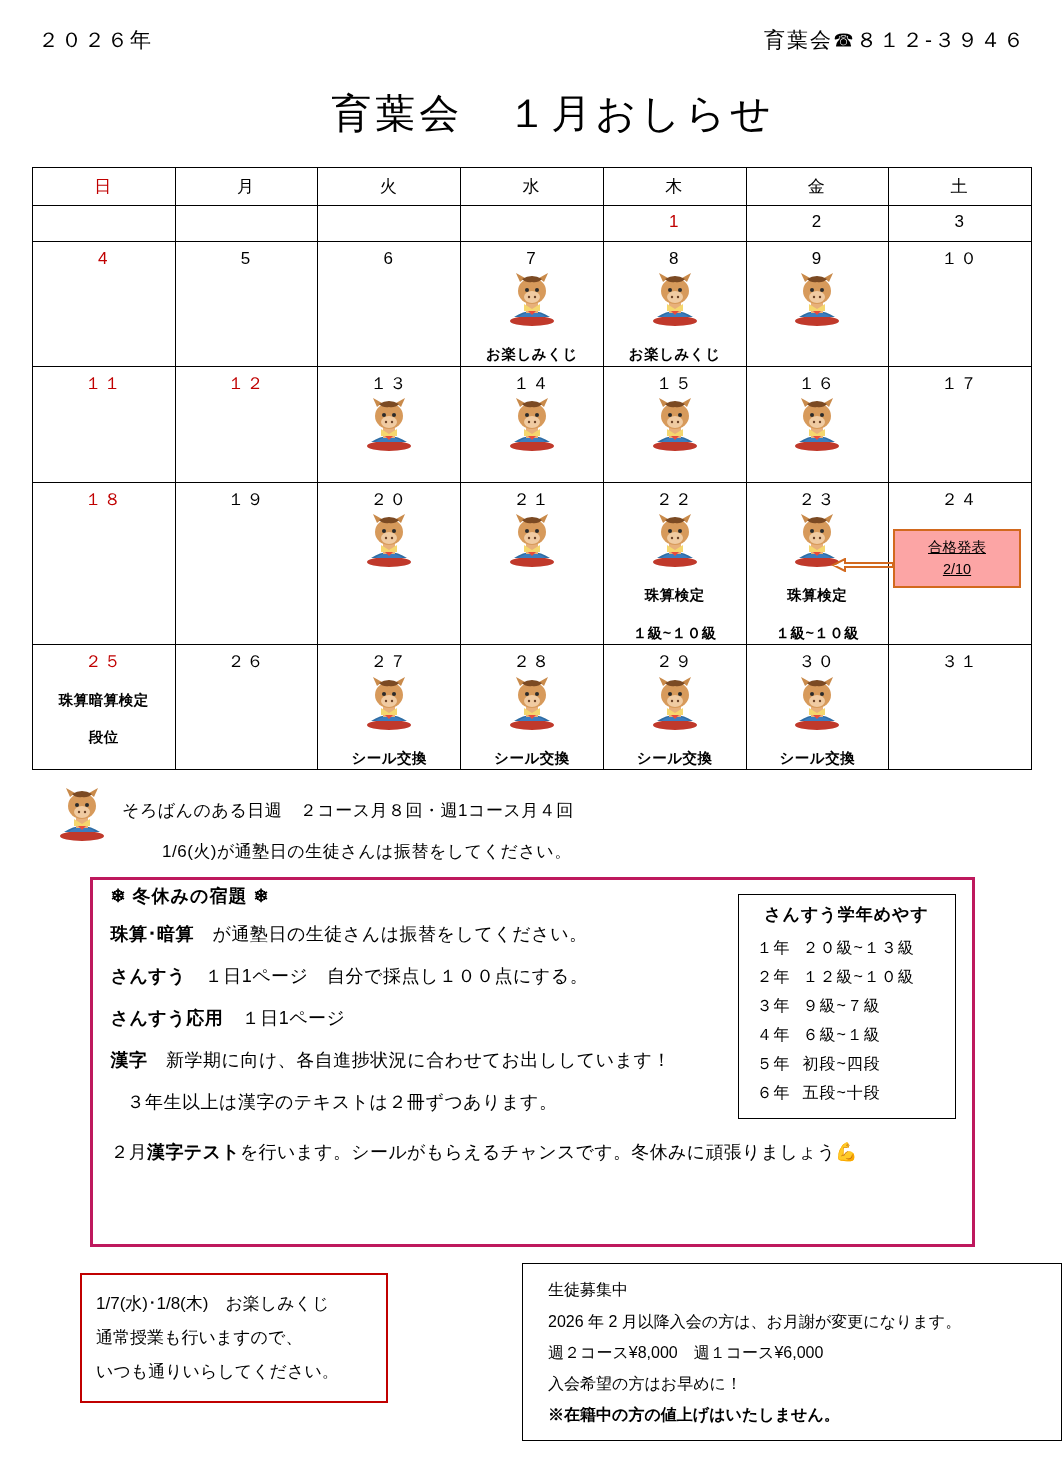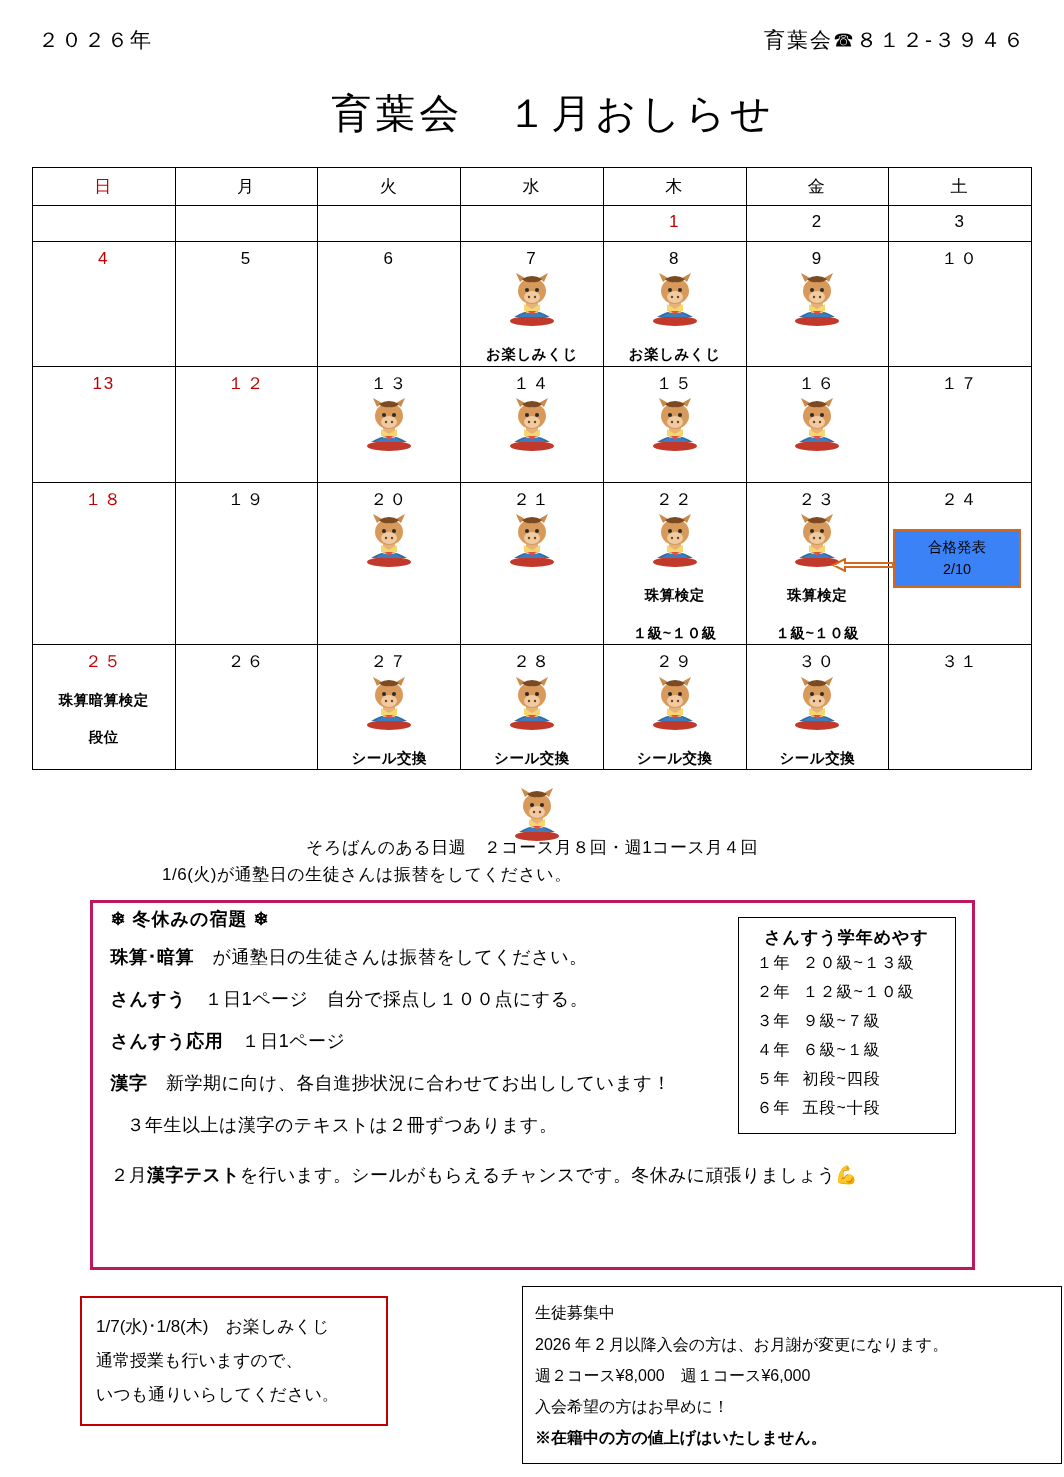--- a/index.html
+++ b/index.html
@@ -94,22 +94,23 @@
     position: absolute;
     right: 10px;
     top: 46px;
     width: 128px;
     border: 2px solid #d2691e;
     color: #000;
     font-size: 14.5px;
     line-height: 1.5;
     padding: 6px 2px;
     text-align: center;
-    background: #3b82f6;
+    background: #fca5a5;
     z-index: 5;
+    text-decoration: underline;
   }
   .arrow-line {
     position: absolute;
     right: 138px;
     top: 74px;
     width: 62px;
     height: 14px;
     z-index: 5;
   }
 
@@ -117,21 +118,20 @@
   .note-block {
     margin: 14px auto 0 auto;
     width: 1000px;
     position: relative;
   }
   .note-line1 {
     display: flex;
     align-items: center;
     font-size: 17px;
     letter-spacing: 0.5px;
-    flex-direction: column;
   }
   .note-line1 .horse-small {
     width: 52px; height: 52px; margin-left: 20px; margin-right: 18px;
   }
   .note-line2 {
     font-size: 17px;
     margin-left: 130px;
     margin-top: 4px;
     letter-spacing: 0.5px;
   }
@@ -171,21 +171,21 @@
     top: 14px;
     width: 218px;
     border: 1px solid #000;
     padding: 8px 0 10px 0;
     background: #fff;
   }
   .grade-title {
     text-align: center;
     font-weight: 700;
     font-size: 17px;
-    margin-bottom: 0;
+    margin-bottom: 8px;
     letter-spacing: 1px;
   }
   .grade-row {
     font-size: 16px;
     padding: 4px 0 4px 18px;
     letter-spacing: 1px;
   }
   .grade-row span.g { display: inline-block; width: 46px; }
 
   
@@ -204,21 +204,21 @@
     padding: 12px 14px;
     font-size: 17px;
     line-height: 2.0;
   }
   .box-right {
     position: absolute;
     left: 490px;
     top: 0;
     width: 540px;
     border: 1px solid #000;
-    padding: 10px 12px;
+    padding: 10px 25px;
     font-size: 16px;
     line-height: 1.95;
   }
   .box-right .strong { font-weight: 700; }
 </style>
 </head>
 <body>
 
 <div class="page">
 
@@ -336,21 +336,21 @@
               <path d="M22 33 L30 38 L38 33 L38 40 L22 40 Z" fill="#f5d76e"></path>
               <path d="M26 40 L30 44 L34 40 Z" fill="#e74c3c"></path>
             </svg>
           </td>
           <td class="day week1">
             <div class="dnum">１０</div>
           </td>
         </tr>
         <tr>
           <td class="day">
-            <div class="dnum holiday">13</div>
+            <div class="dnum holiday">１１</div>
           </td>
           <td class="day">
             <div class="dnum holiday">１２</div>
           </td>
           <td class="day">
             <div class="dnum">１３</div>
             <svg class="horse" viewBox="0 0 60 56" width="60" height="56">
               <ellipse cx="30" cy="50" rx="22" ry="5" fill="#c0392b"></ellipse>
               <path d="M12 46 Q30 34 48 46 Z" fill="#2e6da4"></path>
               <path d="M16 46 Q30 36 44 46 Z" fill="#3b7dbf"></path>

